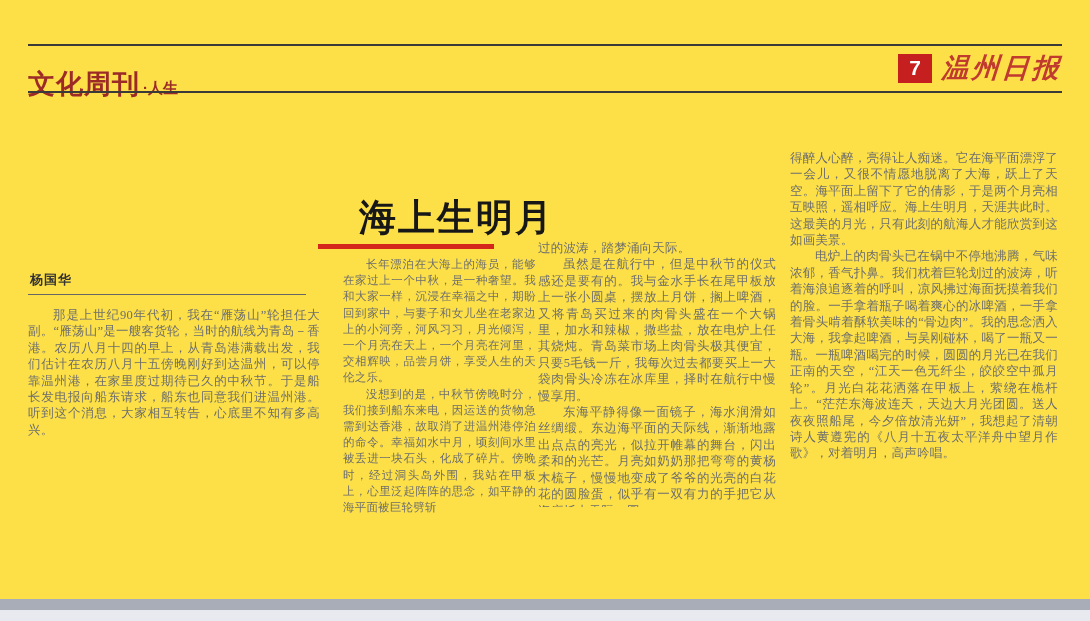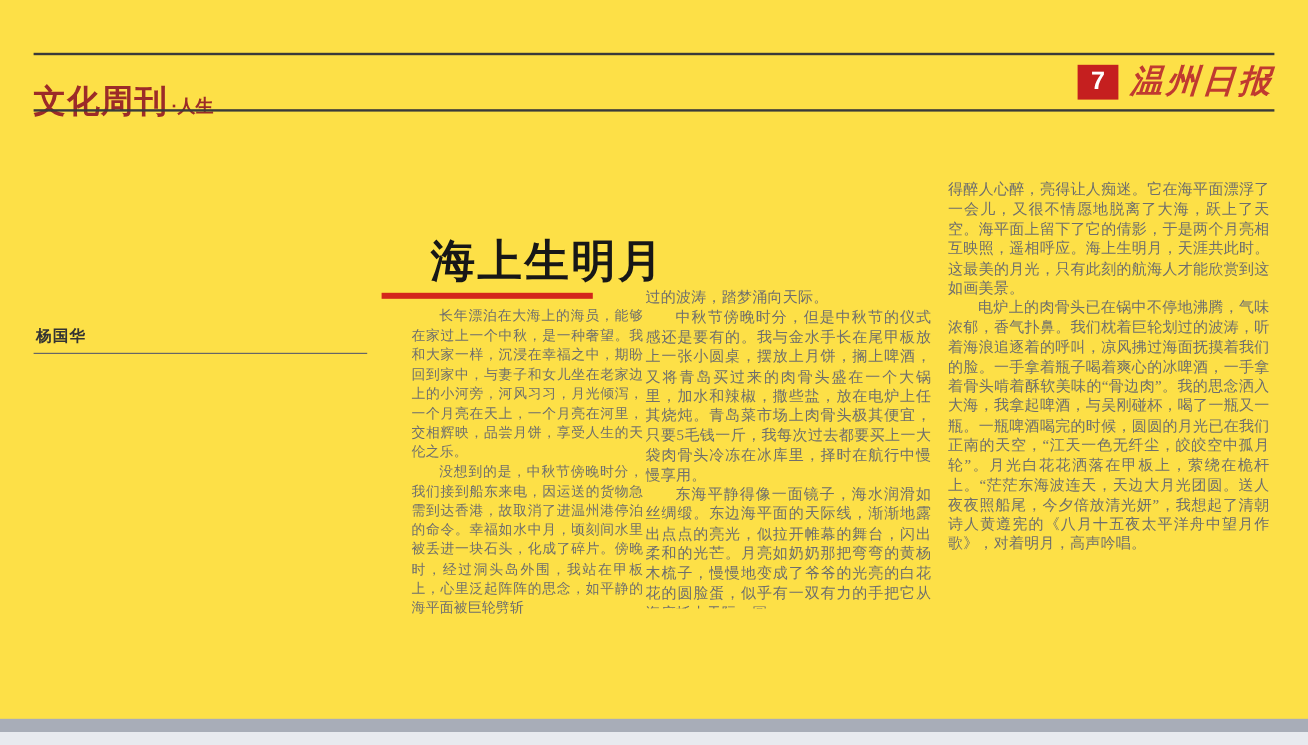--- a/index.html
+++ b/index.html
@@ -75,28 +75,29 @@
 
   <div class="rule-mid"></div>
 
   <div class="article-title">海上生明月</div>
   <div class="title-underline"></div>
 
   <div class="byline">杨国华</div>
   <div class="byline-rule"></div>
 
   <div class="col col-1">
+      <p class="para">那是上世纪90年代初，我在“雁荡山”轮担任大副。“雁荡山”是一艘客货轮，当时的航线为青岛－香港。农历八月十四的早上，从青岛港满载出发，我们估计在农历八月十五傍晚刚好到达温州，可以停靠温州港，在家里度过期待已久的中秋节。于是船长发电报向船东请求，船东也同意我们进温州港。听到这个消息，大家相互转告，心底里不知有多高兴。</p>
     </div>
   <div class="col col-2">
       <p class="para">长年漂泊在大海上的海员，能够在家过上一个中秋，是一种奢望。我和大家一样，沉浸在幸福之中，期盼回到家中，与妻子和女儿坐在老家边上的小河旁，河风习习，月光倾泻，一个月亮在天上，一个月亮在河里，交相辉映，品尝月饼，享受人生的天伦之乐。</p>
       <p class="para">没想到的是，中秋节傍晚时分，我们接到船东来电，因运送的货物急需到达香港，故取消了进温州港停泊的命令。幸福如水中月，顷刻间水里被丢进一块石头，化成了碎片。傍晚时，经过洞头岛外围，我站在甲板上，心里泛起阵阵的思念，如平静的海平面被巨轮劈斩</p>
     </div>
   <div class="col col-3">
       <p class="para cont">过的波涛，踏梦涌向天际。</p>
-      <p class="para">中秋节傍晚时分，但是中秋节的仪式感还是要有的。我与金水手长在尾甲板放上一张小圆桌，摆放上月饼，搁上啤酒，又将青岛买过来的肉骨头盛在一个大锅里，加水和辣椒，撒些盐，放在电炉上任其烧炖。青岛菜市场上肉骨头极其便宜，只要5毛钱一斤，我每次过去都要买上一大袋肉骨头冷冻在冰库里，择时在航行中慢慢享用。</p>
+      <p class="para">虽然是在航行中，但是中秋节的仪式感还是要有的。我与金水手长在尾甲板放上一张小圆桌，摆放上月饼，搁上啤酒，又将青岛买过来的肉骨头盛在一个大锅里，加水和辣椒，撒些盐，放在电炉上任其烧炖。青岛菜市场上肉骨头极其便宜，只要5毛钱一斤，我每次过去都要买上一大袋肉骨头冷冻在冰库里，择时在航行中慢慢享用。</p>
       <p class="para">东海平静得像一面镜子，海水润滑如丝绸缎。东边海平面的天际线，渐渐地露出点点的亮光，似拉开帷幕的舞台，闪出柔和的光芒。月亮如奶奶那把弯弯的黄杨木梳子，慢慢地变成了爷爷的光亮的白花花的圆脸蛋，似乎有一双有力的手把它从海底托上天际，圆</p>
     </div>
   <div class="col col-4">
       <p class="para cont">得醉人心醉，亮得让人痴迷。它在海平面漂浮了一会儿，又很不情愿地脱离了大海，跃上了天空。海平面上留下了它的倩影，于是两个月亮相互映照，遥相呼应。海上生明月，天涯共此时。这最美的月光，只有此刻的航海人才能欣赏到这如画美景。</p>
       <p class="para">电炉上的肉骨头已在锅中不停地沸腾，气味浓郁，香气扑鼻。我们枕着巨轮划过的波涛，听着海浪追逐着的呼叫，凉风拂过海面抚摸着我们的脸。一手拿着瓶子喝着爽心的冰啤酒，一手拿着骨头啃着酥软美味的“骨边肉”。我的思念洒入大海，我拿起啤酒，与吴刚碰杯，喝了一瓶又一瓶。一瓶啤酒喝完的时候，圆圆的月光已在我们正南的天空，“江天一色无纤尘，皎皎空中孤月轮”。月光白花花洒落在甲板上，萦绕在桅杆上。“茫茫东海波连天，天边大月光团圆。送人夜夜照船尾，今夕倍放清光妍”，我想起了清朝诗人黄遵宪的《八月十五夜太平洋舟中望月作歌》，对着明月，高声吟唱。</p>
     </div>
 
   <div class="bottom-bar"></div>
   <div class="bottom-strip"></div>
 </div>

